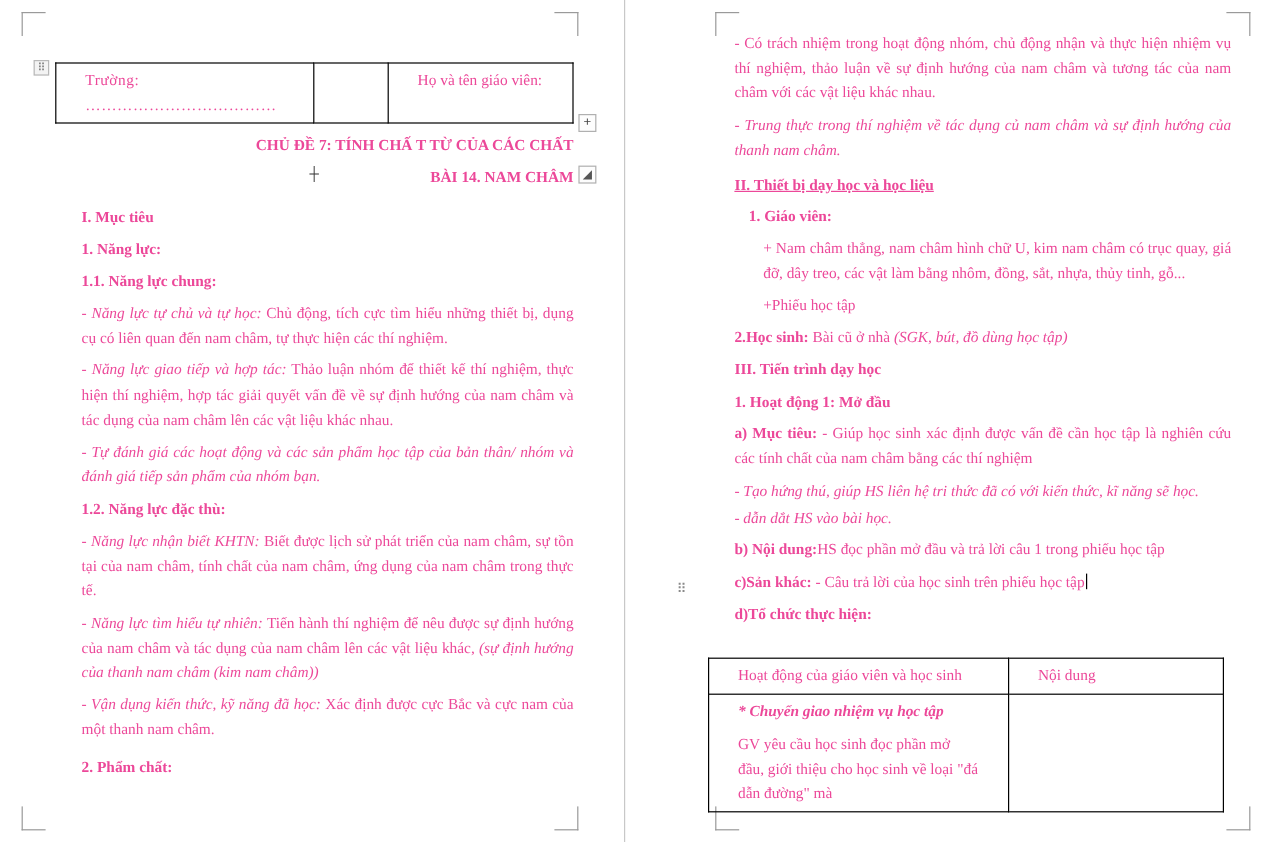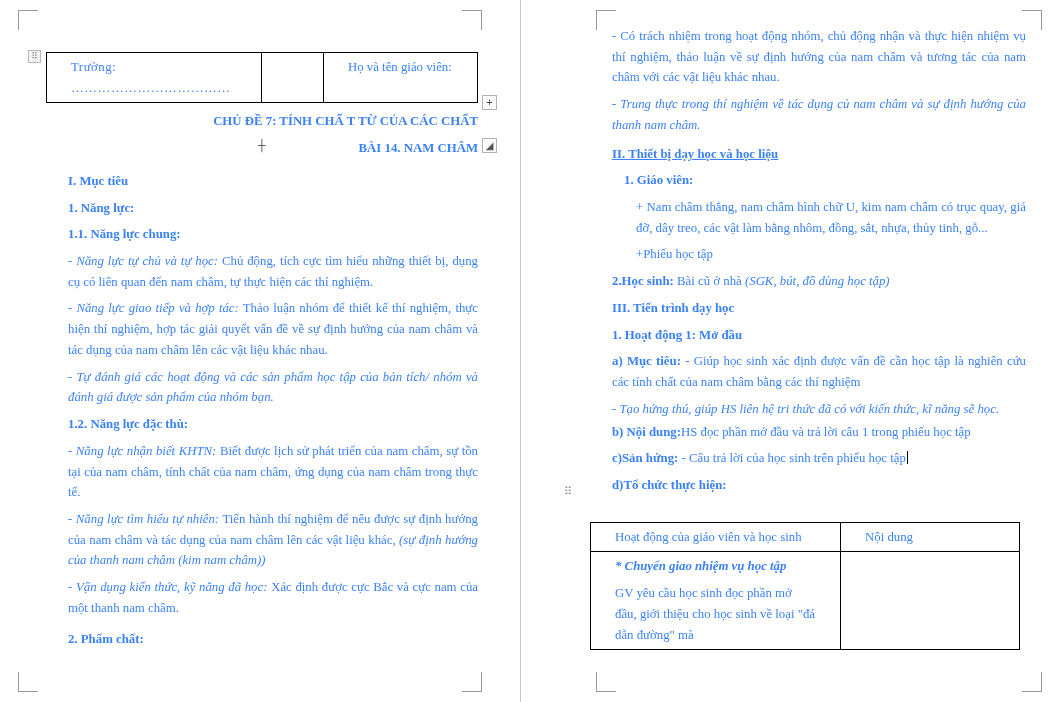--- a/index.html
+++ b/index.html
@@ -37,21 +37,21 @@
   .crop.tr2 { left: 1022px; top: 10px; width: 20px; height: 20px; border-right-width:1px; border-top-width:1px; }
   .crop.bl2 { left: 596px;  top: 672px; width: 20px; height: 20px; border-left-width:1px; border-bottom-width:1px; }
   .crop.br2 { left: 1022px; top: 672px; width: 20px; height: 20px; border-right-width:1px; border-bottom-width:1px; }
 
   
   .col {
     position: absolute;
     top: 0;
     font-size: 12.8px;
     line-height: 1.62;
-    color: #3b82f6;
+    color: #ec4899;
   }
   .col-left  { left: 46px;  width: 432px; }
   .col-right { left: 590px; width: 436px; }
 
   p { margin: 0 0 6px 0; }
   .ctr { text-align: right; }
   .b   { font-weight: bold; }
   .i   { font-style: italic; }
   .u   { text-decoration: underline; }
   .just { text-align: justify; }
@@ -183,21 +183,21 @@
     <p class="b ind">1.1. Năng lực chung:</p>
 
     <p class="just ind">
       <span class="i">- Năng lực tự chủ và tự học:</span><span> Chủ động, tích cực tìm hiểu những thiết bị, dụng cụ có liên quan đến nam châm, tự thực hiện các thí nghiệm.</span>
     </p>
 
     <p class="just ind">
       <span class="i">- Năng lực giao tiếp và hợp tác:</span><span> Thảo luận nhóm để thiết kế thí nghiệm, thực hiện thí nghiệm, hợp tác giải quyết vấn đề về sự định hướng của nam châm và tác dụng của nam châm lên các vật liệu khác nhau.</span>
     </p>
 
-    <p class="just ind i">- Tự đánh giá các hoạt động và các sản phẩm học tập của bản tích/ nhóm và đánh giá được sản phẩm của nhóm bạn.</p>
+    <p class="just ind i">- Tự đánh giá các hoạt động và các sản phẩm học tập của bản thân/ nhóm và đánh giá tiếp sản phẩm của nhóm bạn.</p>
 
     <p class="b ind">1.2. Năng lực đặc thù:</p>
 
     <p class="just ind">
       <span class="i">- Năng lực nhận biết KHTN:</span><span>  Biết được lịch sử phát triển của nam châm, sự tồn tại của nam châm, tính chất của nam châm, ứng dụng của nam châm trong thực tế.</span>
     </p>
 
     <p class="just ind">
       <span class="i">- Năng lực tìm hiểu tự nhiên:</span><span> Tiến hành thí nghiệm để nêu được sự định hướng của nam châm và tác dụng của nam châm lên các vật liệu khác, </span><span class="i">(sự định hướng của thanh nam châm (kim nam châm))</span>
     </p>
@@ -225,27 +225,28 @@
     </p>
 
     <p class="b ind">III. Tiến trình dạy học</p>
     <p class="b ind">1. Hoạt động 1: Mở đầu</p>
 
     <p class="just ind">
       <span class="b">a) Mục tiêu:</span><span>  - Giúp học sinh xác định được vấn đề cần học tập là nghiên cứu các tính chất của nam châm bằng các thí nghiệm</span>
     </p>
 
     <p class="just ind i tight">- Tạo hứng thú, giúp HS liên hệ tri thức đã có với kiến thức, kĩ năng sẽ học.</p>
+    <p class="just ind i">- dẫn dắt HS vào bài học.</p>
 
     <p class="just ind">
       <span class="b">b) Nội dung:</span><span>HS đọc phần mở đầu và trả lời câu 1 trong phiếu học tập</span>
     </p>
 
     <p class="just ind">
-      <span class="b">c)Sản hứng:</span><span> - Câu trả lời của học sinh trên phiếu học tập</span><span class="caret"></span>
+      <span class="b">c)Sản khác:</span><span> - Câu trả lời của học sinh trên phiếu học tập</span><span class="caret"></span>
     </p>
 
     <p class="b ind">d)Tổ chức thực hiện:</p>
 
     <div class="content-tbl-wrap">
       <table class="doc-tbl content-tbl">
         <tbody>
             <tr>
           <th class="cell-left">Hoạt động của giáo viên và học sinh</th>
           <th>Nội dung</th>

